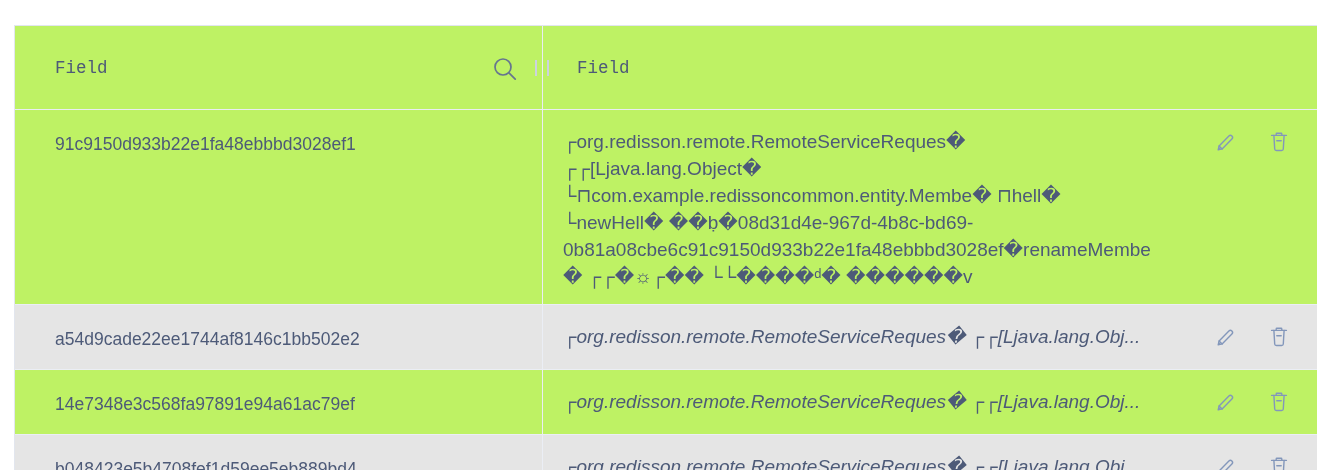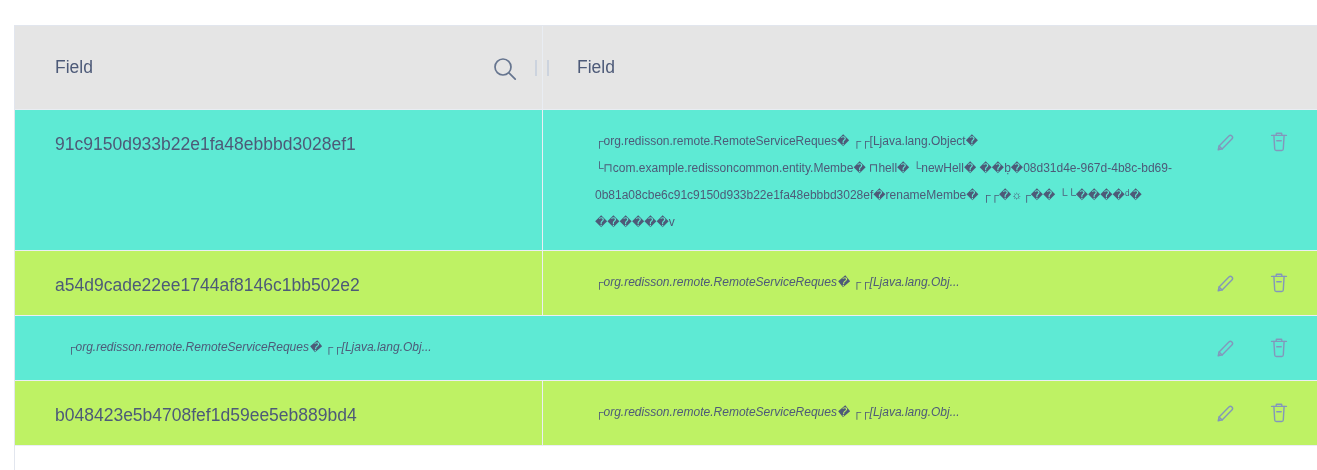--- a/index.html
+++ b/index.html
@@ -14,21 +14,22 @@
     left: 14px; top: 25px; right: 0; bottom: 0;
     border-top: 1px solid #e2e6ee;
     border-left: 1px solid #e2e6ee;
     color: #4d5a78;
   }
   .header-row {
     display: flex;
     height: 84px;
     border-bottom: 1px solid #e9edf3;
     box-sizing: border-box;
-    background: #e5e5e5;
+    background: #bef264;
+    font-family: Liberation Mono, monospace;
   }
   .th { display: flex; align-items: center; box-sizing: border-box; font-size: 17.5px; }
   .th-field {
     width: 528px; flex: none;
     padding-left: 40px;
     position: relative;
     border-right: 1px solid #e9edf3;
   }
   .th-value { flex: 1; padding-left: 34px; }
   .search-btn {
@@ -44,49 +45,48 @@
     display: flex; gap: 10px;
     z-index: 2;
     cursor: col-resize;
   }
   .resize-ticks i { display: block; width: 2px; height: 16px; background: #ccd3de; }
   .row {
     display: flex;
     min-height: 65px;
     box-sizing: border-box;
     border-bottom: 1px solid #ebeef5;
-    background: #bef264;
+    background: #e5e5e5;
     align-items: stretch;
   }
-  .row.striped { background: #5eead4; }
+  .row.striped { background: #bef264; }
   .td-field {
     width: 528px; flex: none;
     box-sizing: border-box;
     padding: 24px 16px 16px 40px;
     border-right: 1px solid #ebeef5;
     font-size: 17.5px;
     line-height: 1.2;
     word-break: break-all;
   }
   .td-value {
     flex: 1;
     display: flex;
     box-sizing: border-box;
     padding: 18px 26px 14px 20px;
     align-items: flex-start;
   }
   .value-text {
     flex: 1;
     max-width: 600px;
-    font-size: 12px;
+    font-size: 19px;
     line-height: 27px;
     color: #4d5a78;
     overflow-wrap: break-word;
     word-wrap: break-word;
-    margin-left: 32px;
   }
   .row.single .value-text {
     white-space: nowrap;
     overflow: hidden;
     max-width: 640px;
     font-style: italic;
   }
   .actions {
     margin-left: auto;
     display: flex;
@@ -162,20 +162,21 @@
             <path d="M4.6 5.4h14.8"></path>
             <path d="M6.9 5.4l.8 13.6c.05.9.8 1.5 1.7 1.5h5.2c.9 0 1.65-.6 1.7-1.5l.8-13.6"></path>
             <path d="M9.8 10.7h4.4"></path>
           </svg>
         </button>
       </div>
     </div>
   </div>
 
   <div class="row striped single">
+    <div class="td-field">14e7348e3c568fa97891e94a61ac79ef</div>
     <div class="td-value">
       <div class="value-text">┌org.redisson.remote.RemoteServiceReques� ┌┌[Ljava.lang.Obj...</div>
       <div class="actions">
         <button class="icon-btn">
           <svg width="24" height="24" viewBox="0 0 24 24" fill="none" stroke="#8397bb" stroke-width="1.4" stroke-linecap="round" stroke-linejoin="round">
             <path d="M5.1 15.9L14.9 6.1a2.1 2.1 0 0 1 3 3L8.1 18.9l-3.9.9.9-3.9z"></path>
             <path d="M5.1 15.9l3 3"></path>
             <path d="M4.9 17.3l1.9 1.9-2.4.5z" fill="#8397bb" stroke="none"></path>
           </svg>
         </button>

